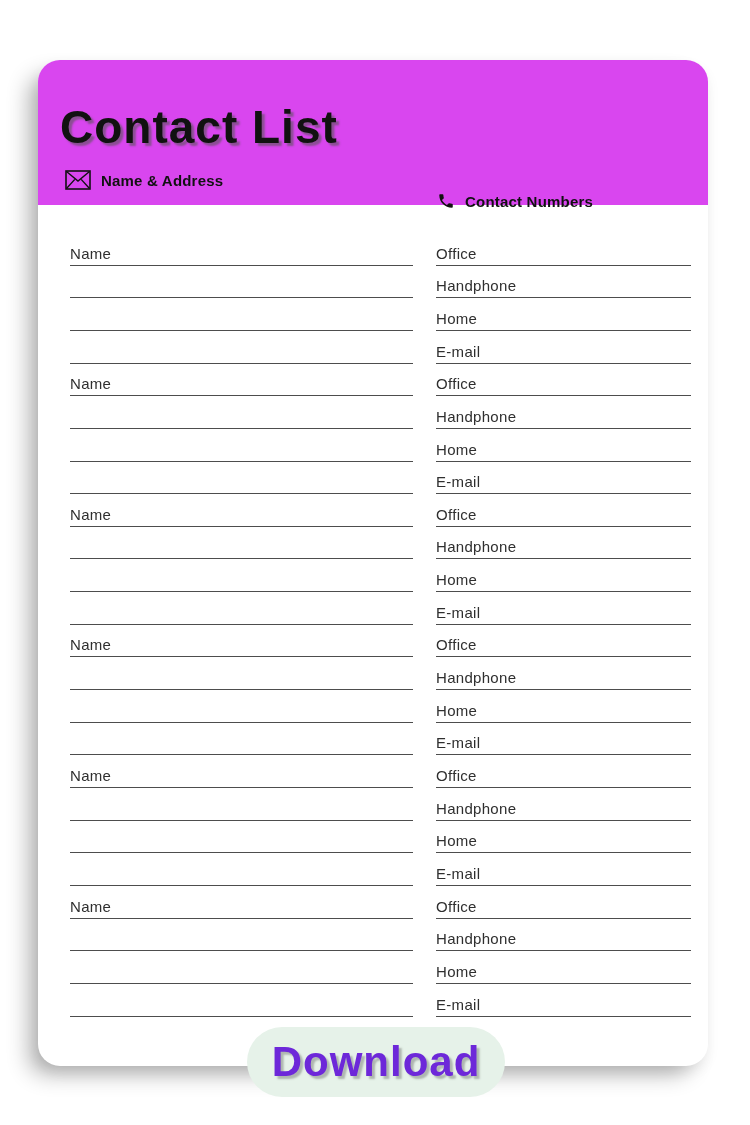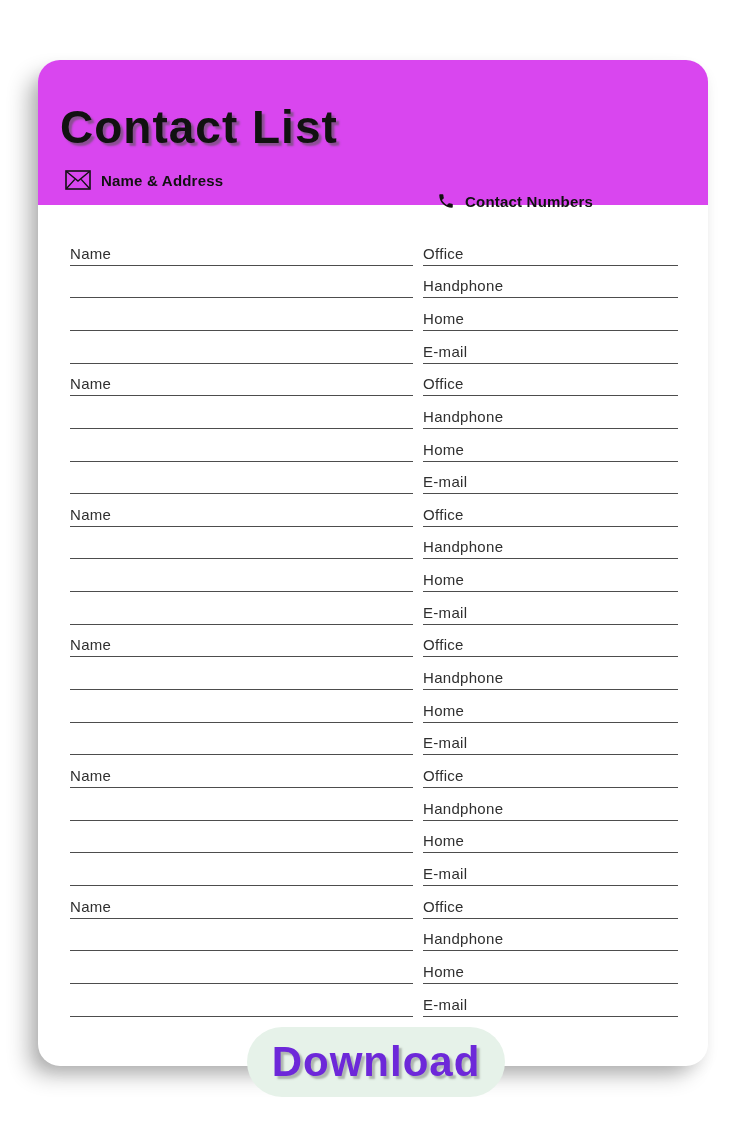--- a/index.html
+++ b/index.html
@@ -56,21 +56,21 @@
     left: 0; top: 145px;
     width: 100%;
   }
   .block {
     position: relative;
     height: 130.6px;
     width: 100%;
   }
   .col { position: absolute; top: 0; height: 100%; margin-top: 28px; }
   .col.left  { left: 32px;  width: 343px; }
-  .col.right { left: 385px; width: 255px; }
+  .col.right { left: 398px; width: 255px; }
   .line-row {
     height: 32.65px;
     border-bottom: 1.6px solid #4d4d4d;
     display: flex;
     align-items: flex-end;
   }
   .line-row span {
     font-size: 15px;
     color: #2f2f2f;
     letter-spacing: 0.3px;

